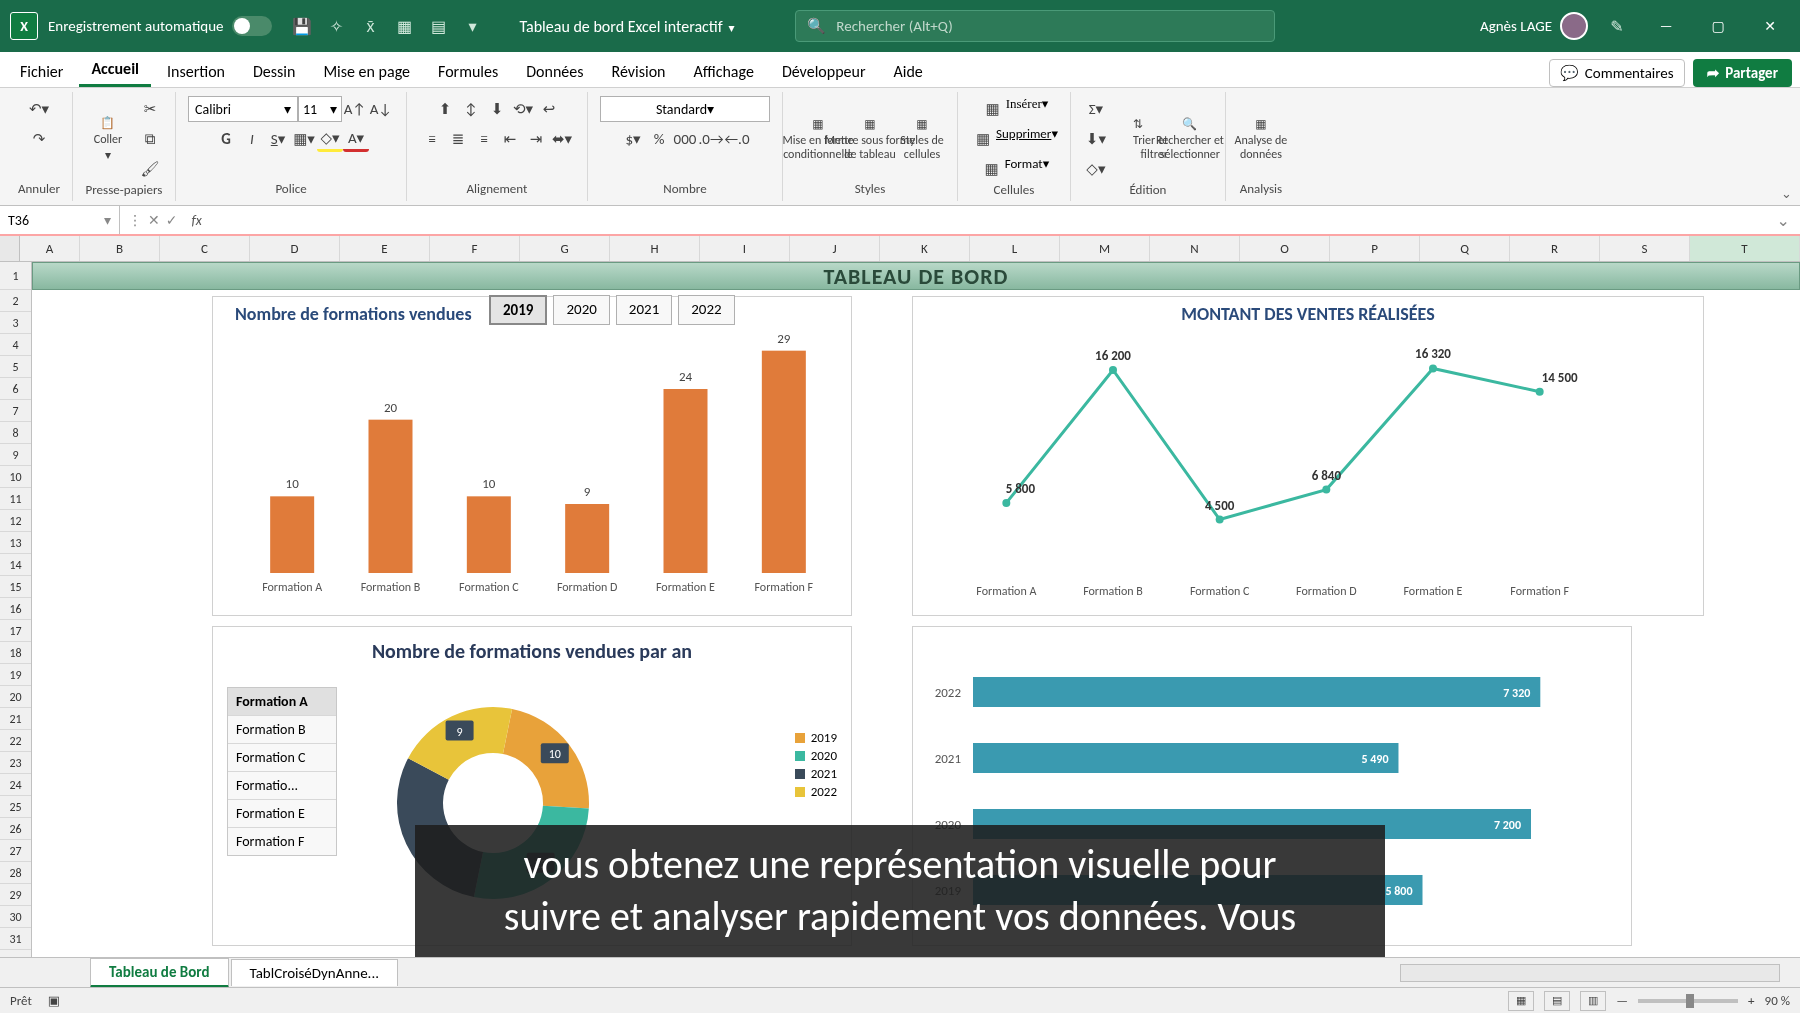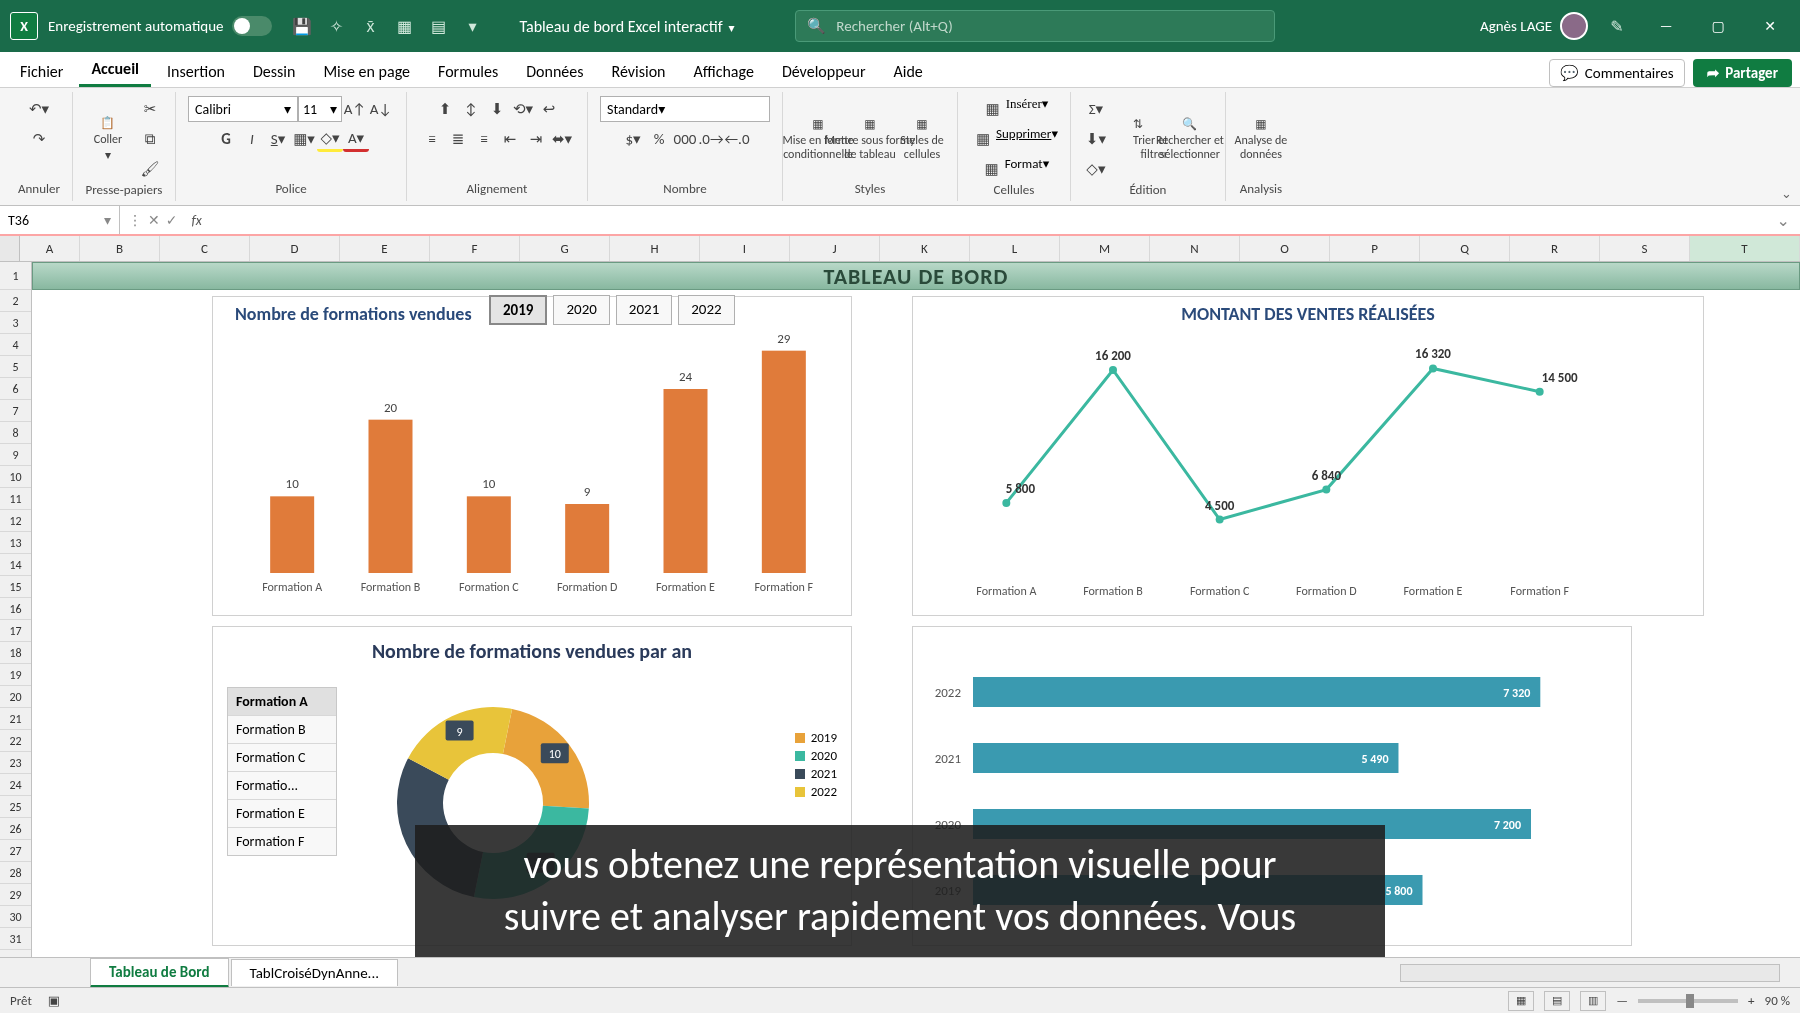--- a/index.html
+++ b/index.html
@@ -31,21 +31,21 @@
 
 
 .ribbon { height: 118px; background:#f5f5f5; border-bottom:1px solid #c0c0c0; display:flex; padding: 4px 6px; font-size:13px; position:relative; }
 .rgroup { border-right:1px solid #d8d8d8; padding: 4px 12px 2px; display:flex; flex-direction:column; }
 .rgroup-body { flex:1; display:flex; align-items:center; gap:6px; }
 .rgroup-label { text-align:center; font-size:13px; color:#4a4a4a; height:18px; position:relative; }
 .btn-ico { width:26px; height:26px; display:flex; align-items:center; justify-content:center; border-radius:3px; font-size:15px; color:#444; }
 .big-ico { width:46px; height:52px; display:flex; flex-direction:column; align-items:center; justify-content:center; font-size:12px; color:#444; gap:2px;}
 .font-sel { width:110px; height:26px; border:1px solid #b0b0b0; background:#fff; padding:0 6px; font-size:14px; display:flex; align-items:center; justify-content:space-between;}
 .size-sel { width:44px; height:26px; border:1px solid #b0b0b0; background:#fff; padding:0 4px; font-size:14px; display:flex; align-items:center; justify-content:space-between;}
-.num-sel { width:170px; height:26px; border:1px solid #b0b0b0; background:#fff; padding:0 6px; font-size:14px; display:flex; align-items:center; justify-content:flex-start;}
+.num-sel { width:170px; height:26px; border:1px solid #b0b0b0; background:#fff; padding:0 6px; font-size:14px; display:flex; align-items:center; justify-content:center;}
 .stack { display:flex; flex-direction:column; gap:4px; }
 .row { display:flex; }
 .collapse { position:absolute; right:8px; bottom:4px; color:#666; }
 
 
 .namebox-row { height:30px; border-bottom:2px solid #fca5a5; display:flex; align-items:center; background:#fff; }
 .namebox { width:120px; height:100%; border-right:1px solid #c0c0c0; padding:0 8px; font-size:14px; display:flex; align-items:center; justify-content:space-between;}
 .fbar-btns { display:flex; align-items:center; gap:6px; padding:0 8px; color:#888; font-size:14px; }
 .fx { font-style:italic; font-size:14px; color:#555; margin-left:6px;}
 

